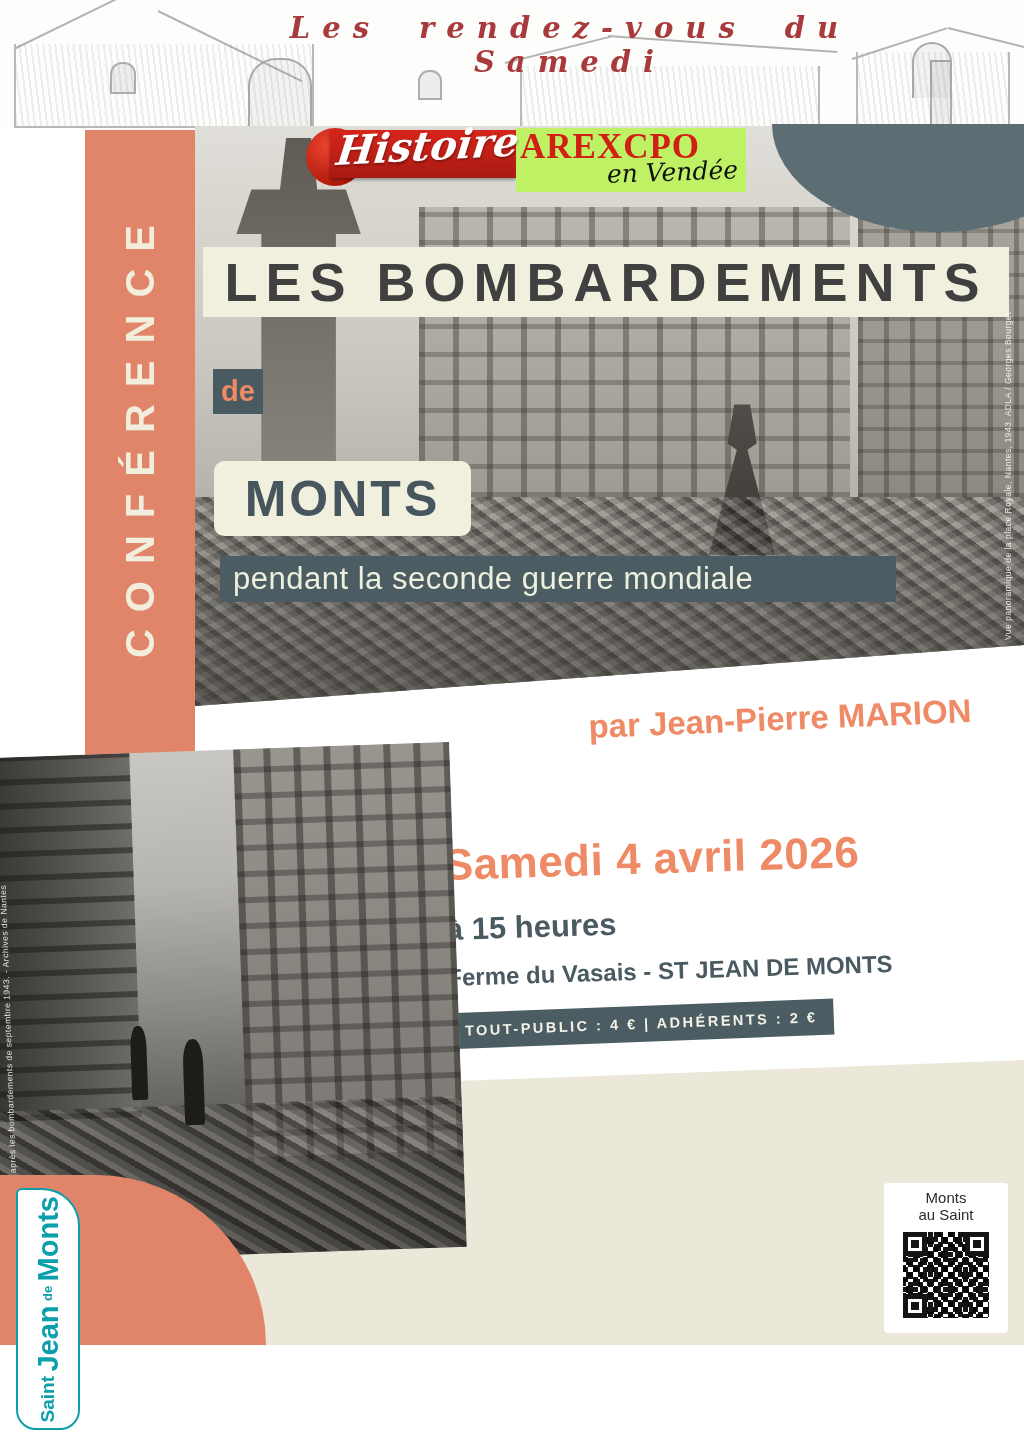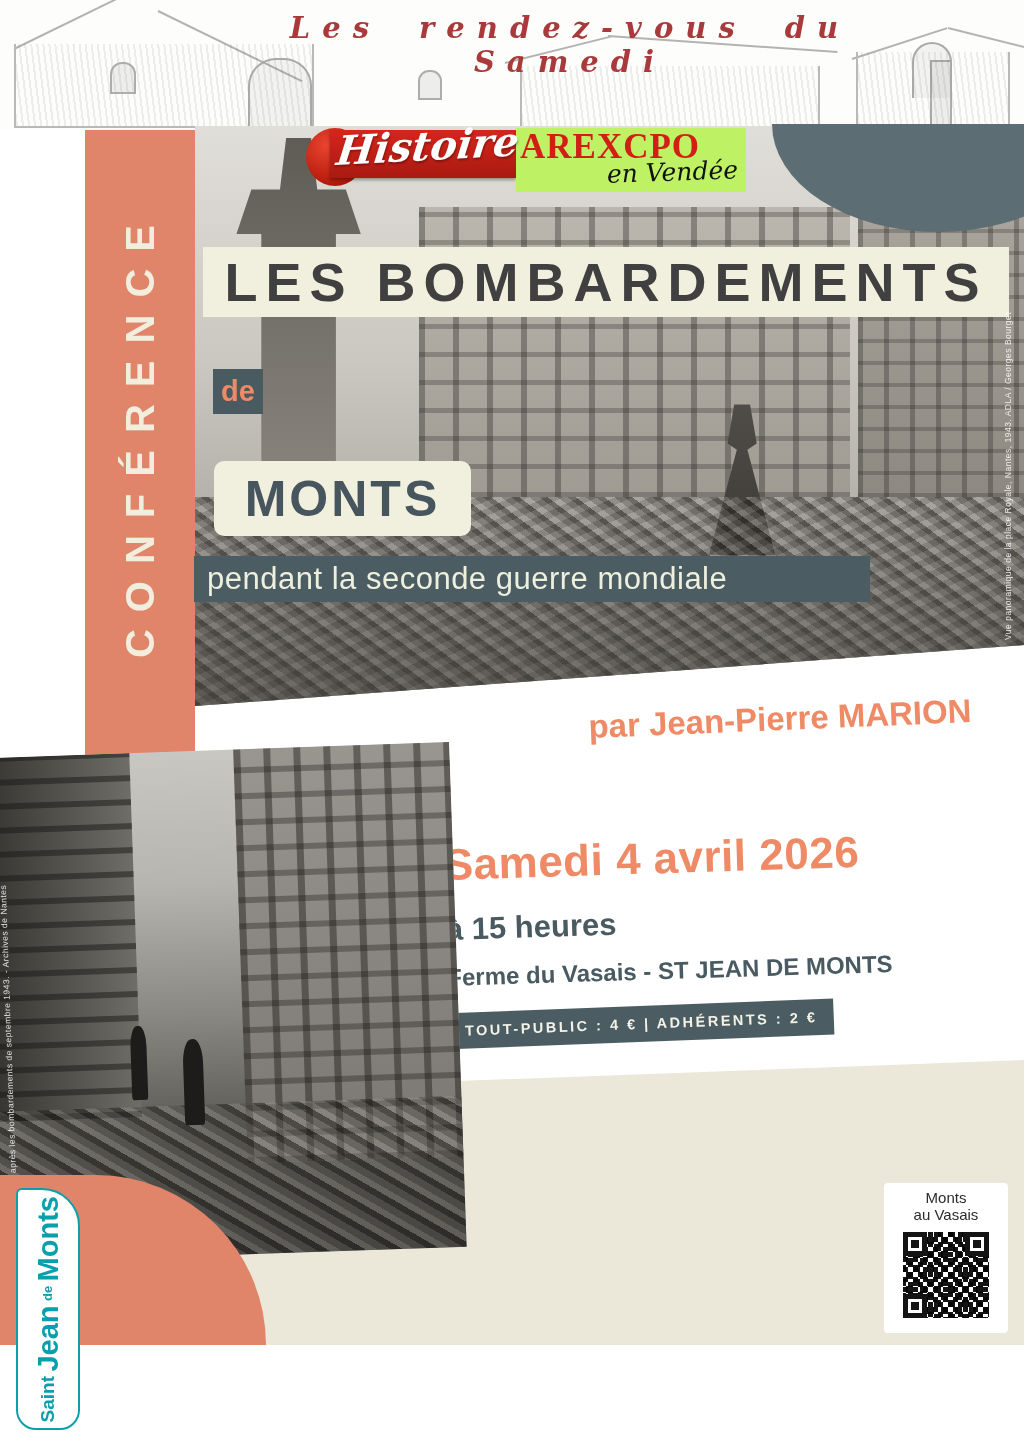--- a/index.html
+++ b/index.html
@@ -70,21 +70,21 @@
   
   .title-box { position:absolute; top:247px; left:203px; width:806px; height:70px; background:#f1efdd;
                display:flex; align-items:center; justify-content:center; z-index:6; }
   .title-box span { font-size:54px; font-weight:bold; color:#404040; letter-spacing:8px; white-space:nowrap; }
   .de-box { position:absolute; top:369px; left:213px; width:50px; height:45px; background:#4a5a61;
             display:flex; align-items:center; justify-content:center; z-index:6; }
   .de-box span { font-size:29px; font-weight:bold; color:#ef8a66; }
   .city-box { position:absolute; top:461px; left:214px; width:257px; height:75px; background:#f1efdd;
               border-radius:10px; display:flex; align-items:center; justify-content:center; z-index:6; }
   .city-box span { font-size:50px; font-weight:bold; color:#47565e; letter-spacing:3px; }
-  .subtitle-bar { position:absolute; top:556px; left:194px; width:676px; height:46px; background:#4b5c63;
+  .subtitle-bar { position:absolute; top:556px; left:220px; width:676px; height:46px; background:#4b5c63;
                   display:flex; align-items:center; z-index:6; padding-left:13px; }
   .subtitle-bar span { font-size:31px; color:#eef0de; letter-spacing:0.5px; white-space:nowrap; }
 
   .credit-right { position:absolute; top:290px; left:1003px; height:350px; z-index:7; }
   .credit-right span, .credit-left span { writing-mode:vertical-rl; transform:rotate(180deg);
         font-size:8.5px; letter-spacing:.5px; color:rgba(255,255,255,.85); display:block; height:100%; }
   .speaker { position:absolute; top:700px; left:545px; width:470px; text-align:center; z-index:5;
              transform:rotate(-2.4deg); font-size:33px; font-weight:bold; color:#ef8a66; white-space:nowrap; }
 
   
@@ -221,21 +221,21 @@
     <div class="bp-fig" style="left:41%;top:57%;width:20px;height:86px;"></div>
     <div class="credit-left">
       <span>La rue du Calvaire après les bombardements de septembre 1943. - Archives de Nantes</span>
     </div>
   </div>
 
   <div class="salmon-blob"></div>
 
   <div class="qr-card">
     <div class="qr-label">Monts</div>
-    <div class="qr-label">au Vasais</div>
+    <div class="qr-label">au Saint</div>
     <div class="qr-box">
       <div class="qr-noise"></div>
       <div class="qr-finder" style="top:5px;left:5px;">
           <i></i>
         </div>
       <div class="qr-finder" style="top:5px;right:5px;">
           <i></i>
         </div>
       <div class="qr-finder" style="bottom:5px;left:5px;">
           <i></i>

